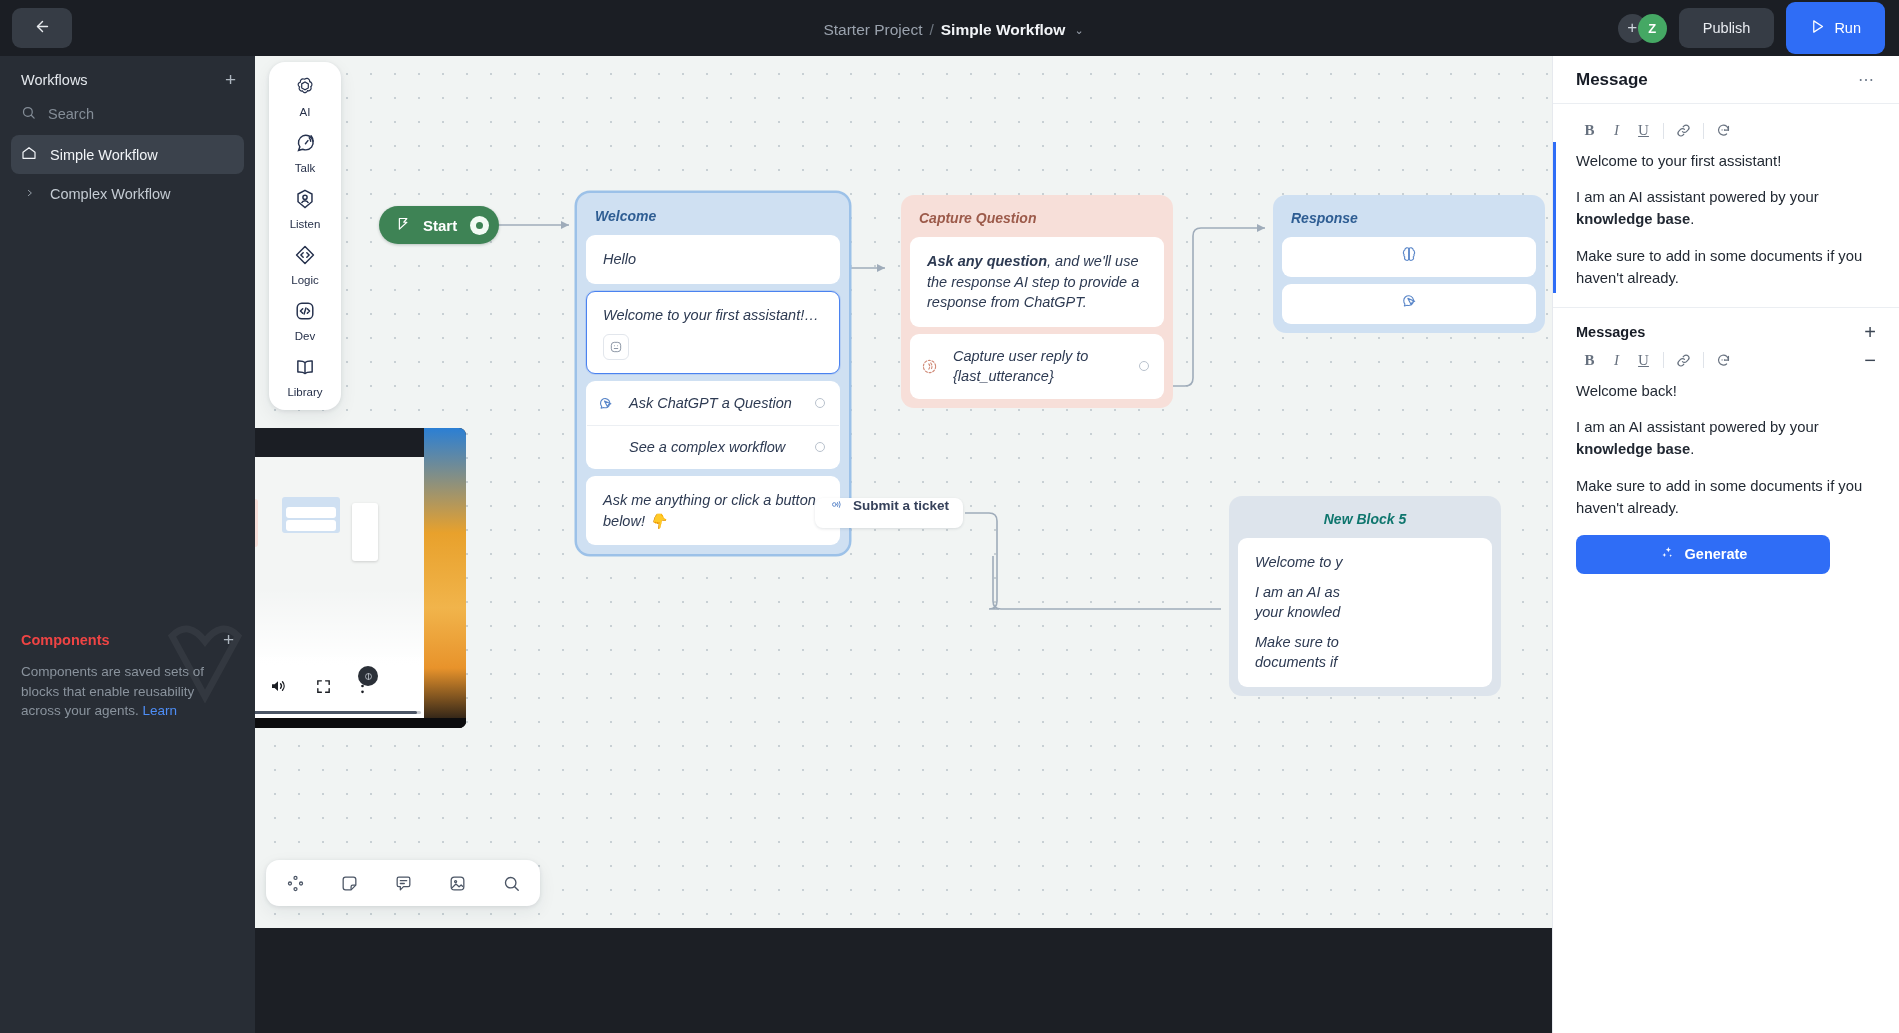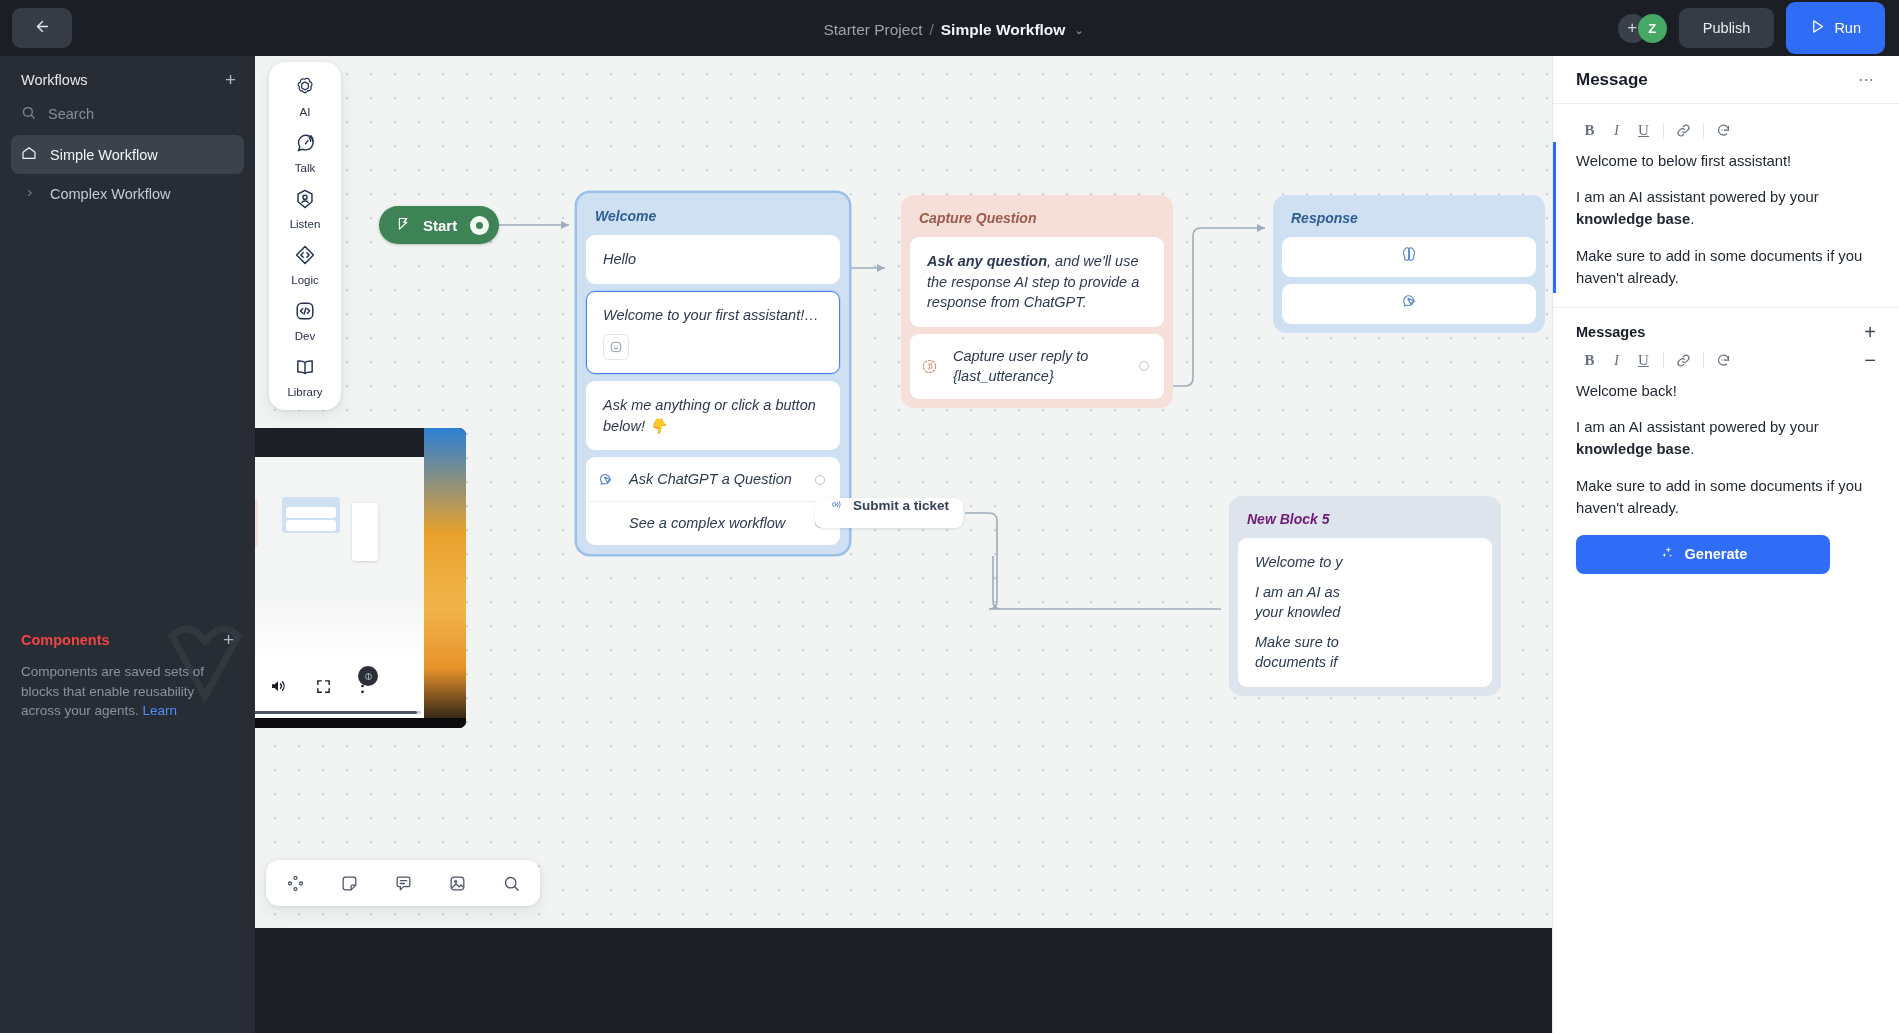--- a/index.html
+++ b/index.html
@@ -160,21 +160,21 @@
   .blk-welcome.sel { box-shadow: 0 0 0 2.5px #9cc1e8; }
 
   .blk-capture { left: 646px; top: 139px; width: 272px; background: #f7dfd9; }
   .blk-capture .block-title { color: #9c5a4a; }
 
   .blk-response { left: 1018px; top: 139px; width: 272px; background: #cfe0f2; }
   .blk-response .block-title { color: #2e5d93; }
   .blk-response .card { height: 40px; display: flex; align-items: center; justify-content: center; }
 
   .blk-new5 { left: 974px; top: 440px; width: 272px; background: #dde4ec; }
-  .blk-new5 .block-title { color: #701a75; }
+  .blk-new5 .block-title { color: #0f766e; text-align: center; }
   .blk-new5 .card p { margin-bottom: 9px; }
   .blk-new5 .card p:last-child { margin-bottom: 0; }
 
   .opt-row {
     display: flex; align-items: center; gap: 14px;
     padding: 11px 14px 11px 8px; font-size: 14.5px; color: #2d3a52;
     position: relative;
   }
   .opt-row + .opt-row { border-top: 1px solid #eceff3; }
   .opt-ico { width: 20px; display: flex; justify-content: center; color:#5b87c9;}
@@ -462,38 +462,38 @@
         <span>Welcome to your first assistant!…</span>
         <div class="emoji-btn">
           <svg width="14" height="14" viewBox="0 0 24 24" fill="none" stroke="#8b95a4" stroke-width="1.7" stroke-linejoin="round">
             <rect x="4" y="4" width="16" height="16" rx="5"></rect>
               <circle cx="9.3" cy="10" r=".9" fill="#8b95a4" stroke="none"></circle>
               <circle cx="14.7" cy="10" r=".9" fill="#8b95a4" stroke="none"></circle>
               <path d="M9 14.6h6" stroke-linecap="round"></path>
           </svg>
         </div>
       </div>
-      <div class="card">Ask me anything or click a button below! 👇</div>
       <div class="card rowcard">
         <div class="opt-row">
           <span class="opt-ico">
             <svg width="17" height="17" viewBox="0 0 24 24" fill="none" stroke="currentColor" stroke-width="1.6" stroke-linejoin="round">
               <path d="M5 11.5a6.5 6.5 0 1 1 4.5 6.2L5.8 18.6l.8-2.6A6.4 6.4 0 0 1 5 11.5z"></path>
               <path d="M10.5 8.5 L15 17 L16.2 13.6 L19.6 12.4 Z" fill="none"></path>
             </svg>
           </span>
           <span class="opt-text">Ask ChatGPT a Question</span>
           <span class="opt-port"></span>
         </div>
         <div class="opt-row">
           <span class="opt-ico"></span>
           <span class="opt-text">See a complex workflow</span>
           <span class="opt-port"></span>
         </div>
       </div>
+      <div class="card">Ask me anything or click a button below! 👇</div>
     </div>
 
     <div class="block blk-capture">
       <div class="block-title">Capture Question</div>
       <div class="card">
         <b>Ask any question</b><span>, and we'll use the response AI step to provide a response from ChatGPT.</span>
       </div>
       <div class="card rowcard">
         <div class="opt-row">
           <span class="opt-ico" style="color:#d08a77">
@@ -671,21 +671,21 @@
         <span class="fmt">
           <svg width="17" height="17" viewBox="0 0 24 24" fill="none" stroke="currentColor" stroke-width="1.7" stroke-linecap="round" stroke-linejoin="round">
               <path d="M19 11.5a7 7 0 1 0-2.6 5.4"></path>
               <polyline points="19 6 19 11.5 13.6 11.5"></polyline>
               <circle cx="10" cy="11.2" r=".9" fill="currentColor" stroke="none"></circle>
               <circle cx="13.4" cy="11.2" r=".9" fill="currentColor" stroke="none"></circle>
             </svg>
         </span>
       </div>
       <div class="rp-text">
-        <p>Welcome to below first assistant!</p>
+        <p>Welcome to your first assistant!</p>
         <p><span>I am an AI assistant powered by your </span><b>knowledge base</b><span>.</span></p>
         <p>Make sure to add in some documents if you haven't already.</p>
       </div>
     </div>
 
     <div class="rp-sec" style="border-bottom:none">
       <div class="rp-subhead">
         <span class="rp-subtitle">Messages</span>
         <span class="rp-plus">+</span>
       </div>

